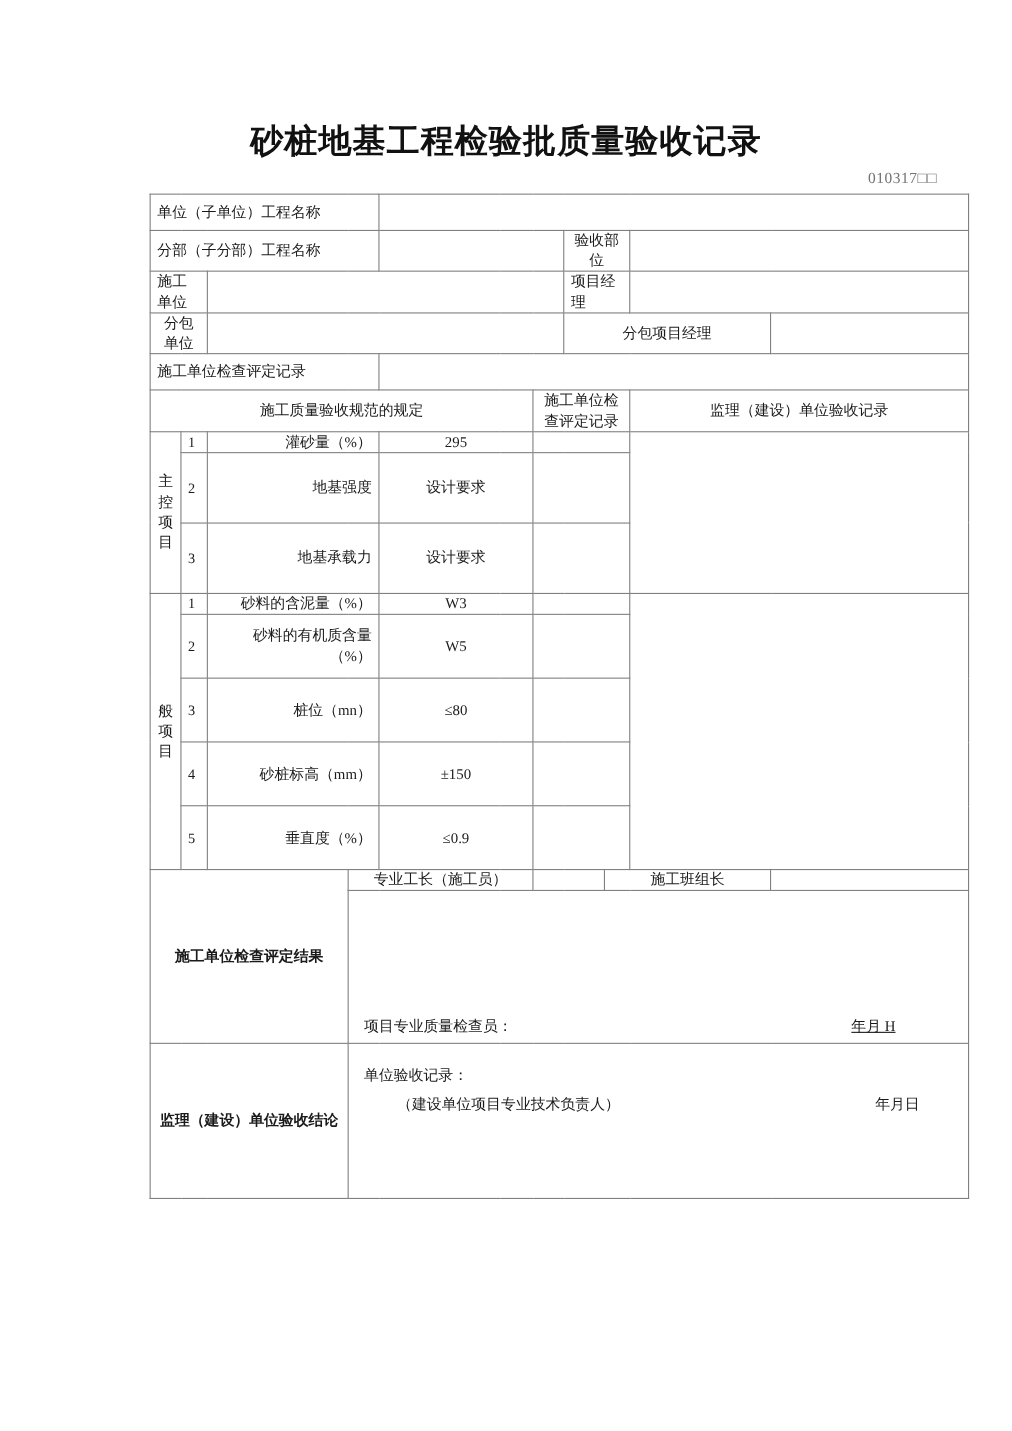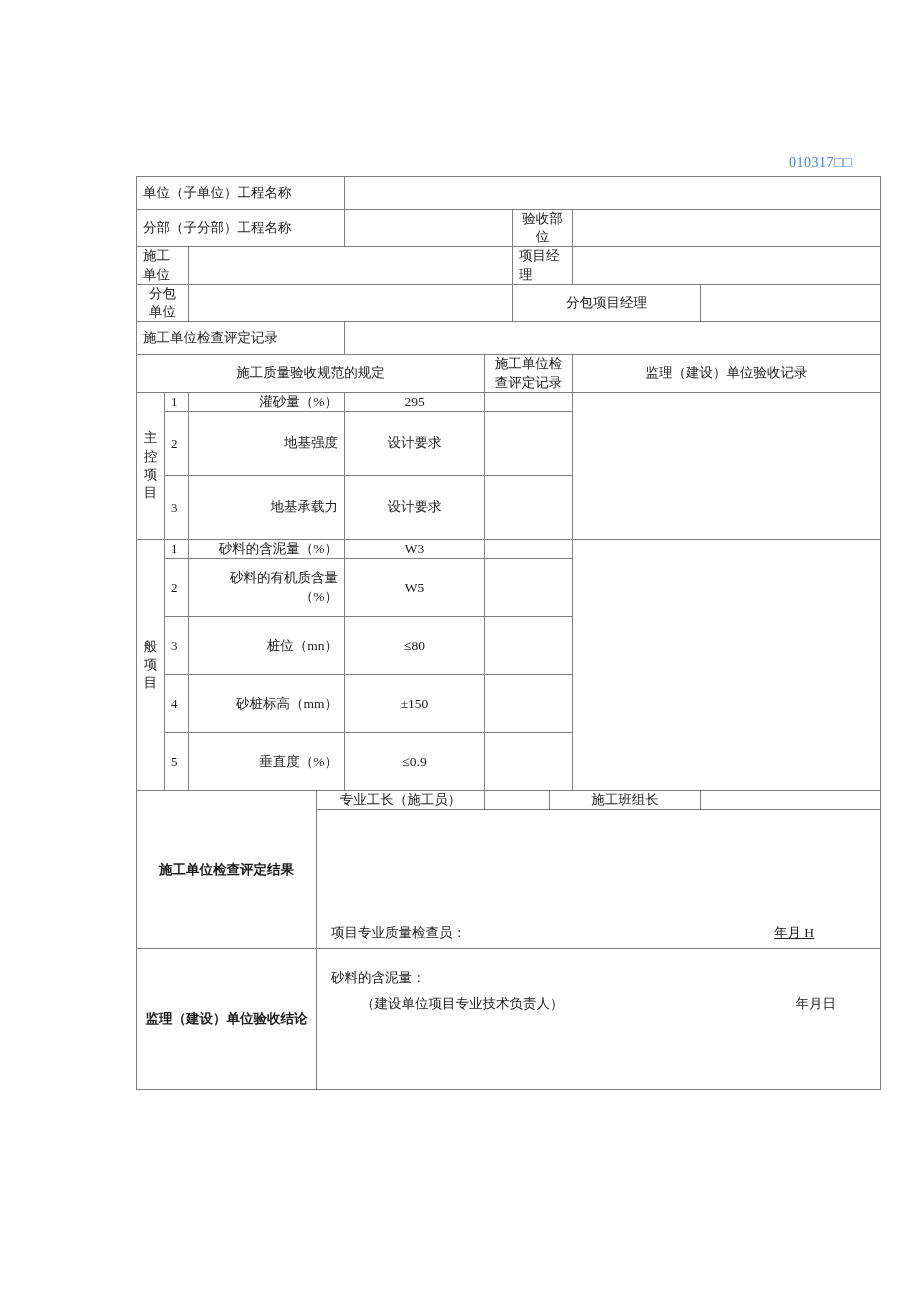--- a/index.html
+++ b/index.html
@@ -34,21 +34,21 @@
     color: #111;
   }
   .form-code {
     position: absolute;
     top: 155px;
     left: 0;
     width: 852px;
     text-align: right;
     font-size: 14px;
     letter-spacing: 0.5px;
-    color: #3b82f6;
+    color: #737373;
   }
   table.main {
     position: absolute;
     top: 176px;
     left: 136px;
     width: 744px;
     border-collapse: collapse;
     table-layout: fixed;
     font-size: 13.5px;
   }
@@ -131,20 +131,21 @@
     left: 38px;
     font-size: 13.5px;
     white-space: nowrap;
   }
 </style>
 </head>
 <body>
 
 <div class="page">
 
+  <div class="doc-title">砂桩地基工程检验批质量验收记录</div>
   <div class="form-code">010317□□</div>
 
   <table class="main">
     <colgroup>
       <col style="width:28px">
       <col style="width:24px">
       <col style="width:128px">
       <col style="width:28px">
       <col style="width:110px">
       <col style="width:30px">
@@ -269,21 +270,21 @@
           <div class="sig-line" style="bottom:6px">项目专业质量检查员：</div>
           <div class="sig-date" style="bottom:6px">年月 H</div>
         </div>
       </td>
     </tr>
 
     <tr>
       <td class="result-label" colspan="3" style="height:140px">监理（建设）单位验收结论</td>
       <td class="sig-block" colspan="8">
         <div class="sig-inner">
-          <div class="sig-line" style="bottom:32px">砂料的含泥量：</div>
+          <div class="sig-line" style="bottom:32px">单位验收记录：</div>
           <div class="sig-sub" style="bottom:6px">（建设单位项目专业技术负责人）</div>
           <div class="sig-date-b" style="bottom:6px">年月日</div>
         </div>
       </td>
     </tr>
 
   </tbody>
     </table>
 </div>
 

